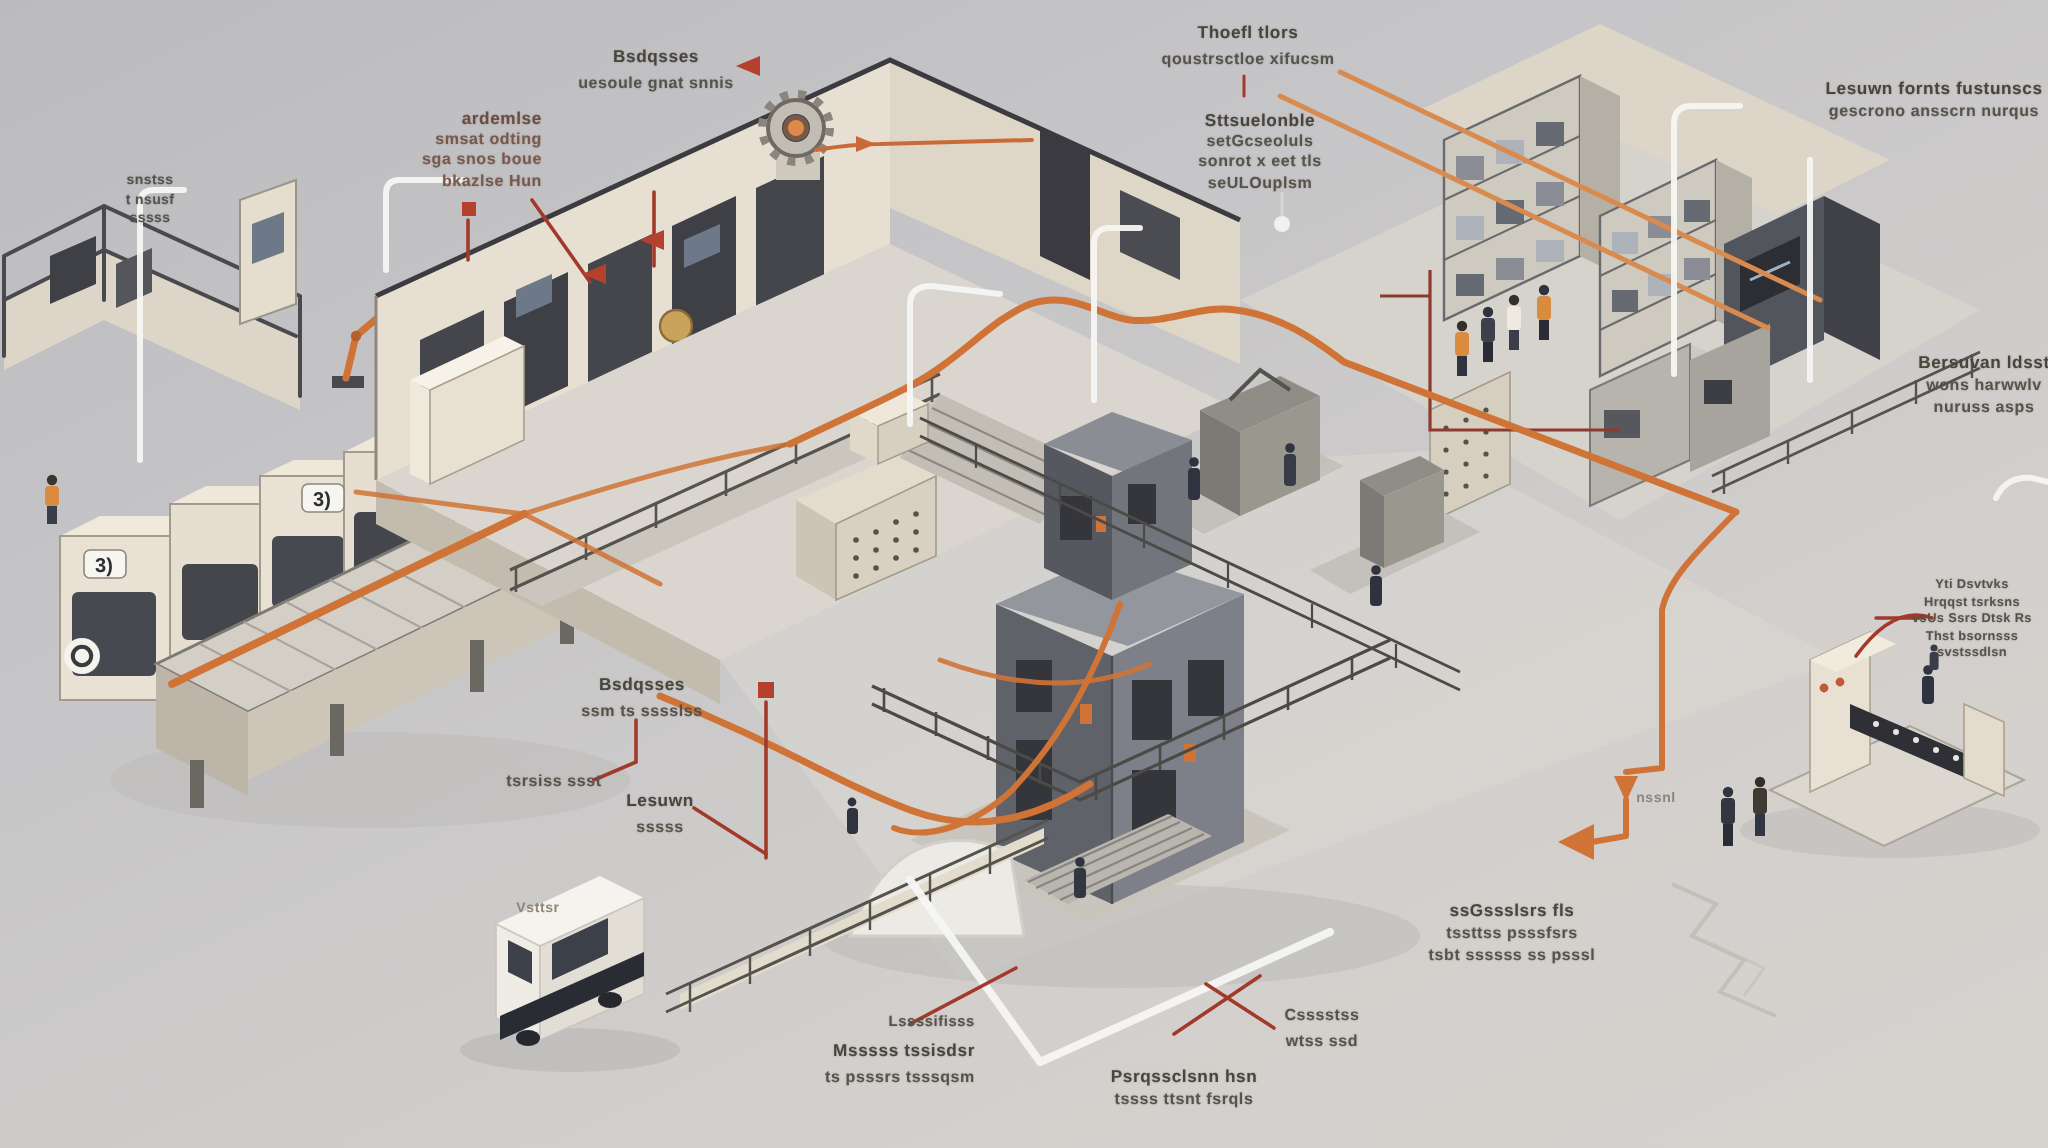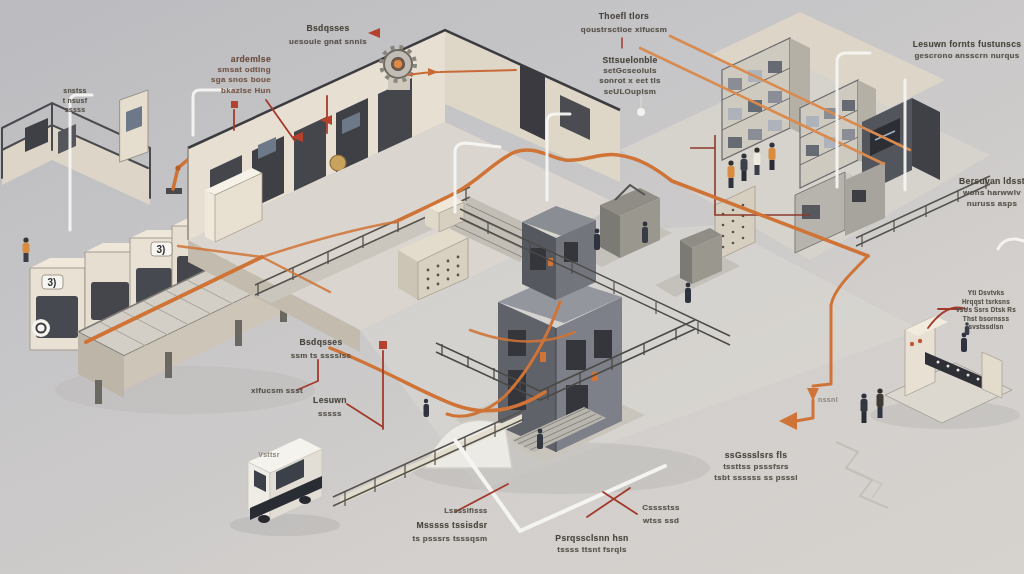--- a/index.html
+++ b/index.html
@@ -535,21 +535,21 @@
   <div>t nsusf</div>
   <div>sssss</div>
 </div>
 
 <div class="label lh13" style="left:321px;top:336px;">
   <div class="hd">Bsdqsses</div>
   <div>ssm ts sssslss</div>
 </div>
 
 <div class="label" style="left:277px;top:385px;">
-  <div>xifucsm ssst</div>
+  <div>tsrsiss ssst</div>
 </div>
 
 <div class="label lh13" style="left:330px;top:394px;">
   <div class="hd">Lesuwn</div>
   <div>sssss</div>
 </div>
 
 <div class="label lh14" style="left:450px;top:504px;text-align:right;">
   <div style="font-size:7.4px;">Lssssifisss</div>
   <div class="hd">Msssss tssisdsr</div>

